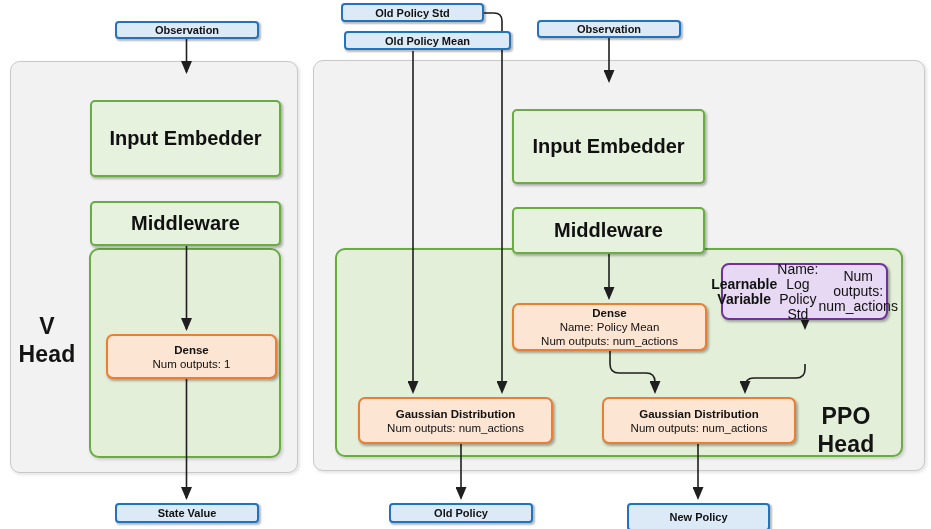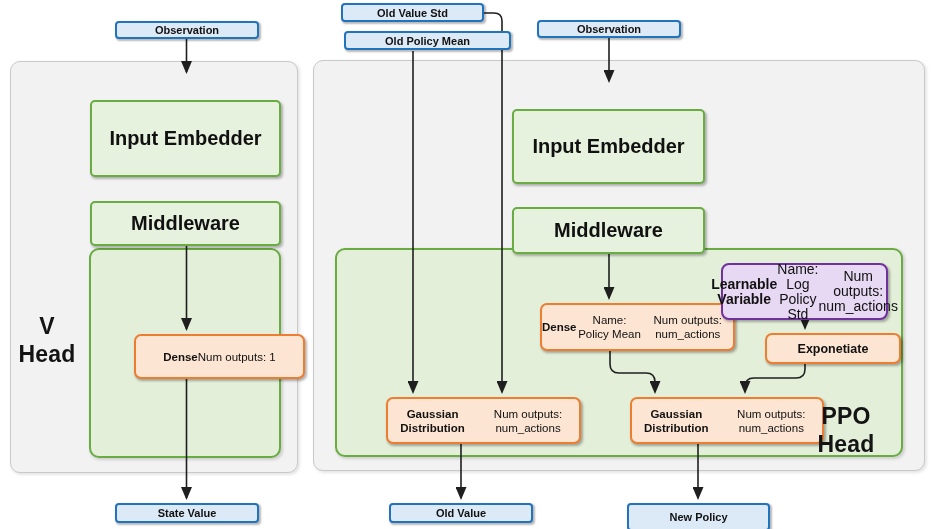--- a/index.html
+++ b/index.html
@@ -28,23 +28,22 @@
     box-shadow:1.5px 1.5px 2px rgba(0,0,0,0.28);
   }
   .green-node {
     background:#E6F1DE; border:2.4px solid #68AC42; border-radius:5px;
     font-weight:700; font-size:20px;
     box-shadow:1.5px 2px 2.5px rgba(0,0,0,0.28);
     margin-top:23px;
   }
   .orange-node {
     background:#FCE5D3; border:2.6px solid #ED7D31; border-radius:7px;
-    flex-direction:row; font-size:11.5px; line-height:14px;
+    flex-direction:column; font-size:11.5px; line-height:14px;
     box-shadow:1.5px 2px 2.5px rgba(0,0,0,0.30);
-    margin-left:28px;
   }
   .purple-node {
     background:#E7D9F3; border:2.6px solid #7030A0; border-radius:8px;
     flex-direction:row; font-size:14px; line-height:15px;
     box-shadow:1.5px 2px 2.5px rgba(0,0,0,0.30);
   }
   .node .title { font-weight:700; }
   .exp-node { font-size:12.5px; }
   .head-label {
     position:absolute; font-weight:700; font-size:23px; line-height:28px;
@@ -102,21 +101,21 @@
   </div>
   <div class="head-label" style="left:7px; top:312px; width:80px;">
     <span>V</span>
     <span>Head</span>
   </div>
   <div class="node blue-pill" style="left:115px; top:503px; width:144px; height:20px;">
     <span>State Value</span>
   </div>
 
   <div class="node blue-pill" style="left:341px; top:3px; width:143px; height:19px;">
-    <span>Old Value Std</span>
+    <span>Old Policy Std</span>
   </div>
   <div class="node blue-pill" style="left:344px; top:31px; width:167px; height:19px;">
     <span>Old Policy Mean</span>
   </div>
   <div class="node blue-pill" style="left:537px; top:20px; width:144px; height:18px;">
     <span>Observation</span>
   </div>
   <div class="node green-node" style="left:512px; top:86px; width:193px; height:75px;">
     <span>Input Embedder</span>
   </div>
@@ -126,35 +125,32 @@
   <div class="node orange-node" style="left:512px; top:303px; width:195px; height:48px;">
     <span class="title">Dense</span>
     <span>Name: Policy Mean</span>
     <span>Num outputs: num_actions</span>
   </div>
   <div class="node purple-node" style="left:721px; top:263px; width:167px; height:57px;">
     <span class="title">Learnable Variable</span>
     <span>Name: Log Policy Std</span>
     <span>Num outputs: num_actions</span>
   </div>
-  <div class="node orange-node exp-node" style="left:737px; top:333px; width:136px; height:31px;">
-    <span class="title">Exponetiate</span>
-  </div>
   <div class="node orange-node" style="left:358px; top:397px; width:195px; height:47px;">
     <span class="title">Gaussian Distribution</span>
     <span>Num outputs: num_actions</span>
   </div>
   <div class="node orange-node" style="left:602px; top:397px; width:194px; height:47px;">
     <span class="title">Gaussian Distribution</span>
     <span>Num outputs: num_actions</span>
   </div>
   <div class="head-label" style="left:796px; top:402px; width:100px;">
     <span>PPO</span>
     <span>Head</span>
   </div>
   <div class="node blue-pill" style="left:389px; top:503px; width:144px; height:20px;">
-    <span>Old Value</span>
+    <span>Old Policy</span>
   </div>
   <div class="node blue-pill" style="left:627px; top:503px; width:143px; height:28px;">
     <span>New Policy</span>
   </div>
 
 </div>
 
 </body></html>

